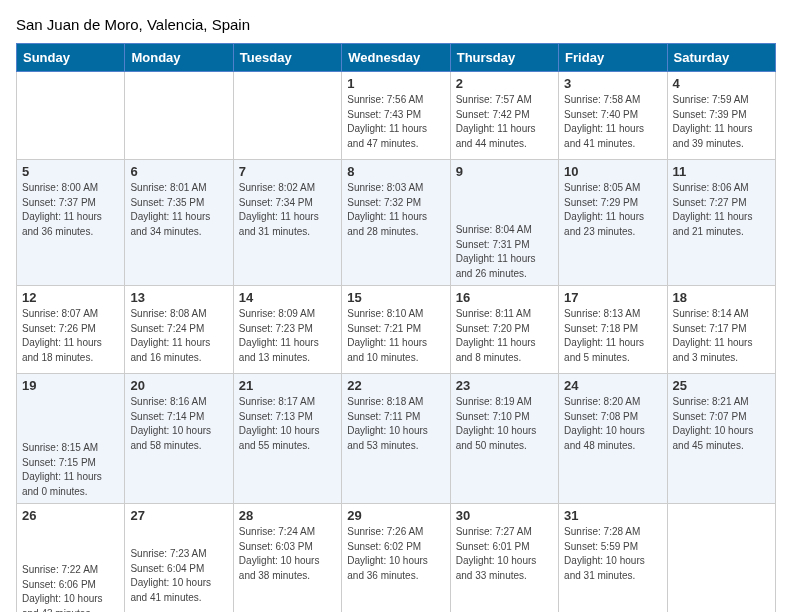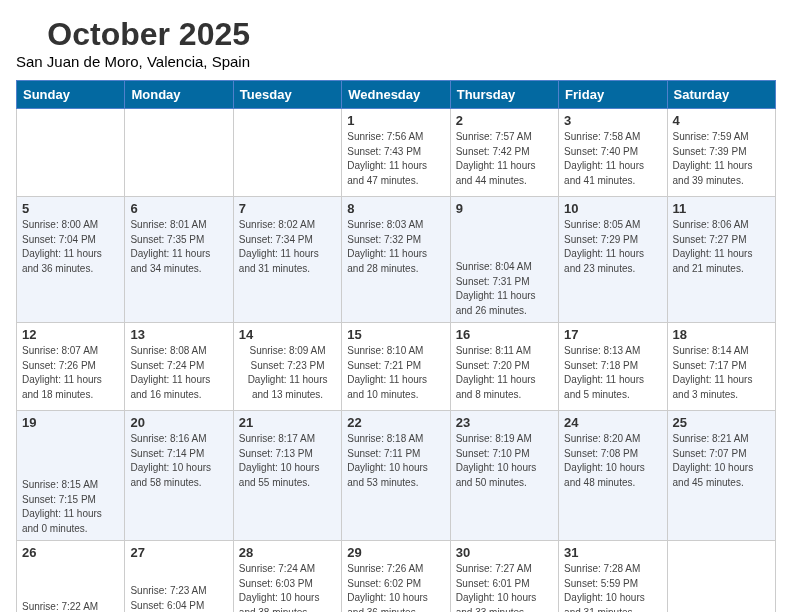--- a/index.html
+++ b/index.html
@@ -82,21 +82,20 @@
     .logo-row {
       display: flex;
       align-items: center;
     }
   </style>
 </head>
 <body>
 
 <div class="header">
   <div class="title-section">
-    <div class="month-title">October 2025</div>
     <div class="location">San Juan de Moro, Valencia, Spain</div>
   </div>
 </div>
 
 <table>
   <thead>
     <tr>
     <th>Sunday</th>
         <th>Monday</th>
         <th>Tuesday</th>
@@ -137,21 +136,21 @@
           <div class="day-info" style="white-space: pre-line;">Sunrise: 7:59 AM
 Sunset: 7:39 PM
 Daylight: 11 hours
 and 39 minutes.</div>
         </td>
       </tr>
       <tr>
         <td>
           <span class="day-num">5</span>
           <div class="day-info" style="white-space: pre-line;">Sunrise: 8:00 AM
-Sunset: 7:04 PM
+Sunset: 7:37 PM
 Daylight: 11 hours
 and 36 minutes.</div>
         </td>
         <td>
           <span class="day-num">6</span>
           <div class="day-info" style="white-space: pre-line;">Sunrise: 8:01 AM
 Sunset: 7:35 PM
 Daylight: 11 hours
 and 34 minutes.</div>
         </td>
@@ -201,21 +200,21 @@
         </td>
         <td>
           <span class="day-num">13</span>
           <div class="day-info" style="white-space: pre-line;">Sunrise: 8:08 AM
 Sunset: 7:24 PM
 Daylight: 11 hours
 and 16 minutes.</div>
         </td>
         <td>
           <span class="day-num">14</span>
-          <div class="day-info" style="white-space: pre-line; text-align: center;">Sunrise: 8:09 AM
+          <div class="day-info" style="white-space: pre-line;">Sunrise: 8:09 AM
 Sunset: 7:23 PM
 Daylight: 11 hours
 and 13 minutes.</div>
         </td>
         <td>
           <span class="day-num">15</span>
           <div class="day-info" style="white-space: pre-line;">Sunrise: 8:10 AM
 Sunset: 7:21 PM
 Daylight: 11 hours
 and 10 minutes.</div>

